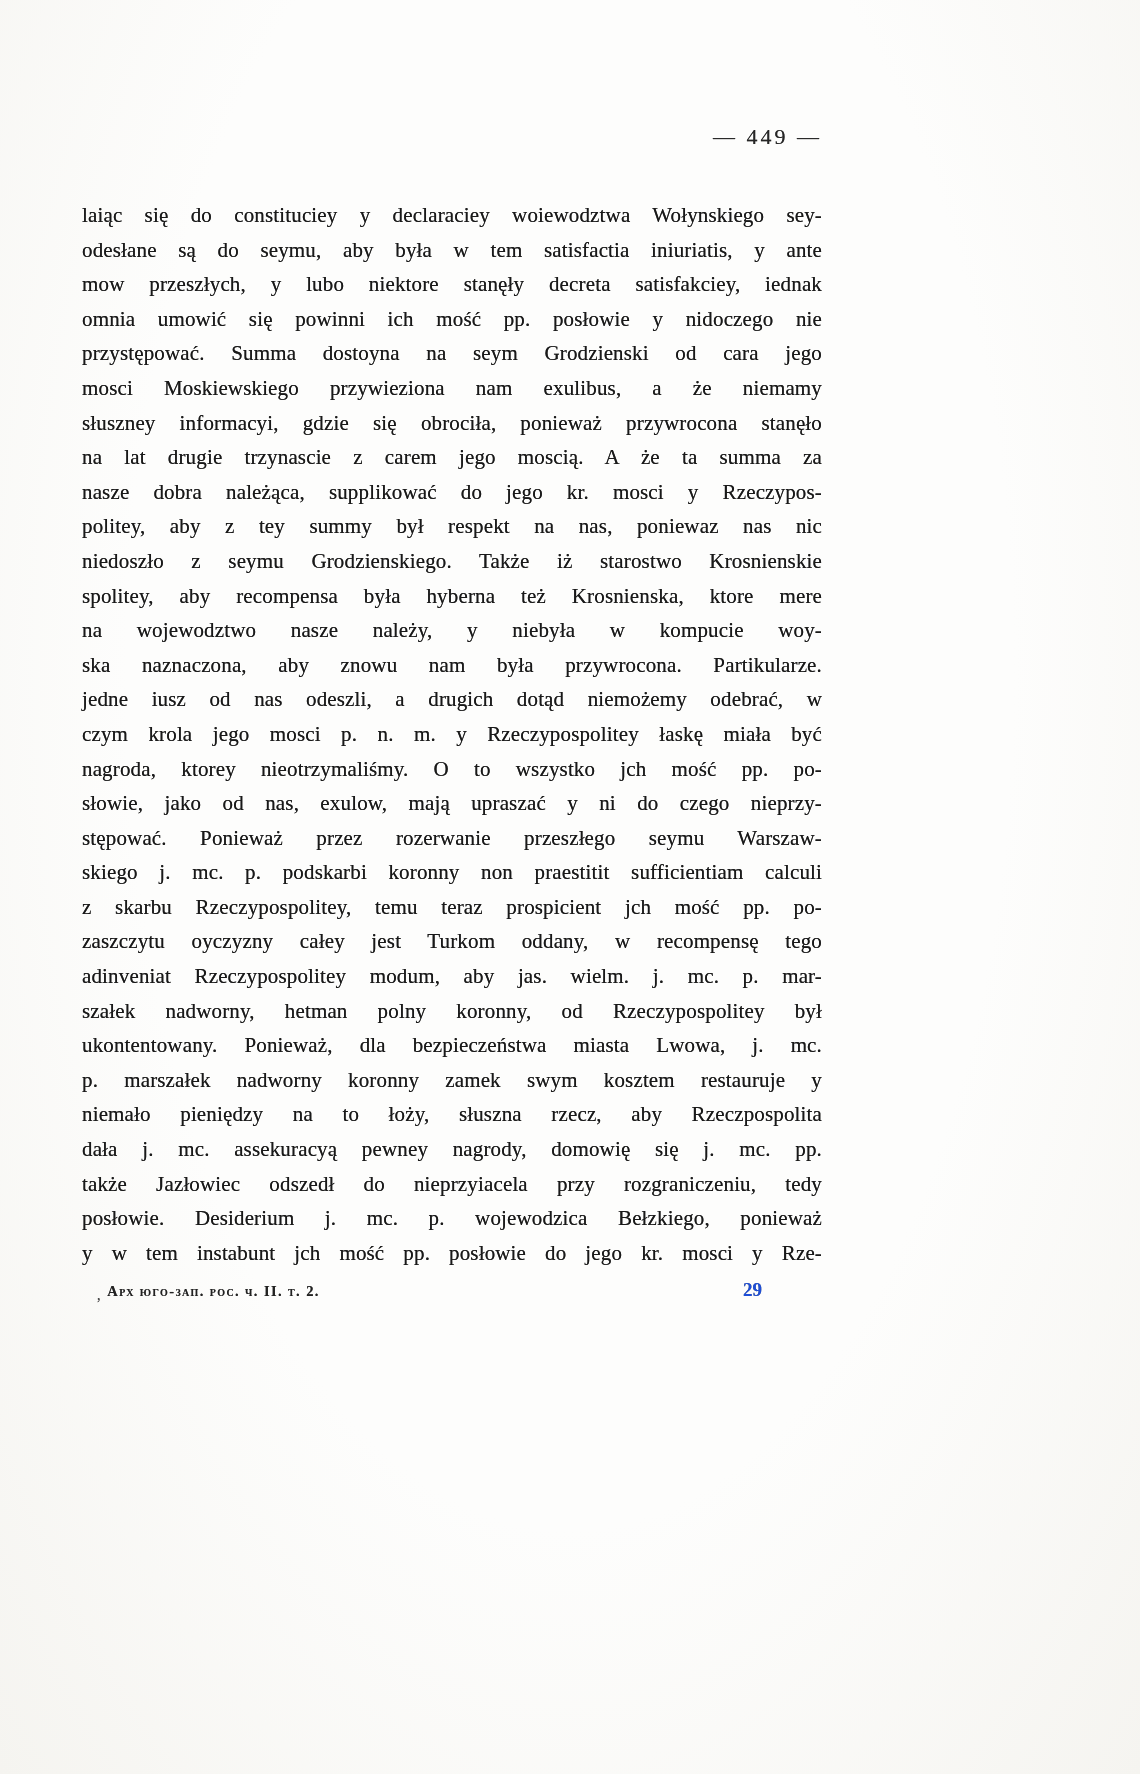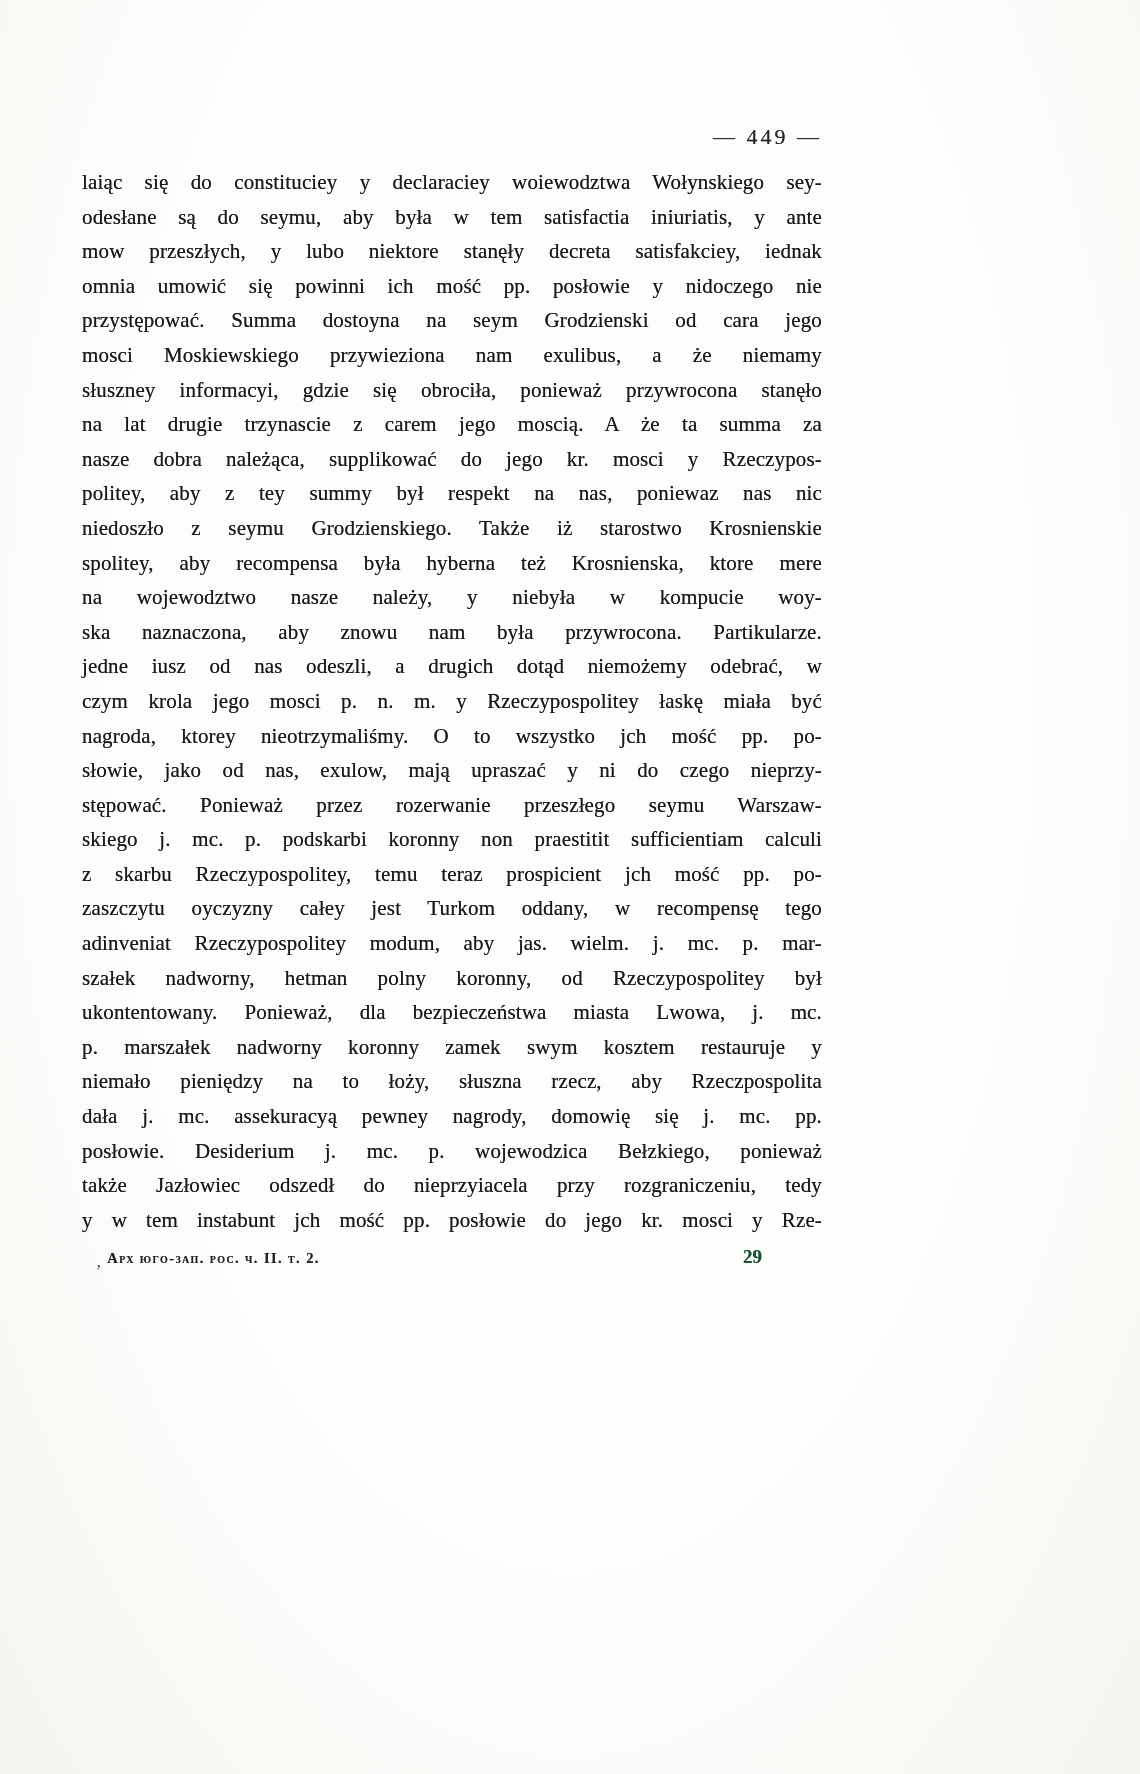--- a/index.html
+++ b/index.html
@@ -27,21 +27,21 @@
   }
   .pageno {
     margin-top: 124px;
     text-align: right;
     font-size: 22px;
     letter-spacing: 3px;
     color: #262626;
     text-shadow: 0 0 0.5px rgba(25,25,25,0.65);
   }
   .body-text {
-    margin-top: 15px;
+    margin-top: 48px;
   }
   .line {
     font-size: 21px;
     line-height: 34.6px;
     text-align: justify;
     text-align-last: justify;
     letter-spacing: 0.15px;
     word-spacing: 1px;
     white-space: normal;
     color: #191919;
@@ -69,21 +69,21 @@
     font-size: 14.5px;
     font-weight: 700;
     font-variant: small-caps;
     letter-spacing: 1.4px;
     color: #222;
     text-shadow: 0 0 0.5px rgba(25,25,25,0.6);
   }
   .footer-right {
     font-size: 19px;
     font-weight: 700;
-    color: #14532d;
+    color: #1d4ed8;
     text-shadow: 0 0 0.5px rgba(25,25,25,0.6);
   }
 </style>
 </head>
 <body>
 
 <div class="scan-page">
   <div class="content">
 
     <div class="pageno">— 449 —</div>
@@ -110,22 +110,22 @@
       <div class="line">stępować. Ponieważ przez rozerwanie przeszłego seymu Warszaw-</div>
       <div class="line">skiego j. mc. p. podskarbi koronny non praestitit sufficientiam calculi</div>
       <div class="line">z skarbu Rzeczypospolitey, temu teraz prospicient jch mość pp. po-</div>
       <div class="line">zaszczytu oyczyzny całey jest Turkom oddany, w recompensę tego</div>
       <div class="line">adinveniat Rzeczypospolitey modum, aby jas. wielm. j. mc. p. mar-</div>
       <div class="line">szałek nadworny, hetman polny koronny, od Rzeczypospolitey był</div>
       <div class="line">ukontentowany. Ponieważ, dla bezpieczeństwa miasta Lwowa, j. mc.</div>
       <div class="line">p. marszałek nadworny koronny zamek swym kosztem restauruje y</div>
       <div class="line">niemało pieniędzy na to łoży, słuszna rzecz, aby Rzeczpospolita</div>
       <div class="line">dała j. mc. assekuracyą pewney nagrody, domowię się j. mc. pp.</div>
+      <div class="line">także Jazłowiec odszedł do nieprzyiacela przy rozgraniczeniu, tedy</div>
       <div class="line">posłowie. Desiderium j. mc. p. wojewodzica Bełzkiego, ponieważ</div>
-      <div class="line">także Jazłowiec odszedł do nieprzyiacela przy rozgraniczeniu, tedy</div>
       <div class="line">y w tem instabunt jch mość pp. posłowie do jego kr. mosci y Rze-</div>
     </div>
 
     <div class="footer">
       <span class="footer-left-wrap">
         <span class="footer-mark">‚</span>
         <span class="footer-left">Арх юго-зап. рос. ч. II. т. 2.</span>
       </span>
       <span class="footer-right">29</span>
     </div>

